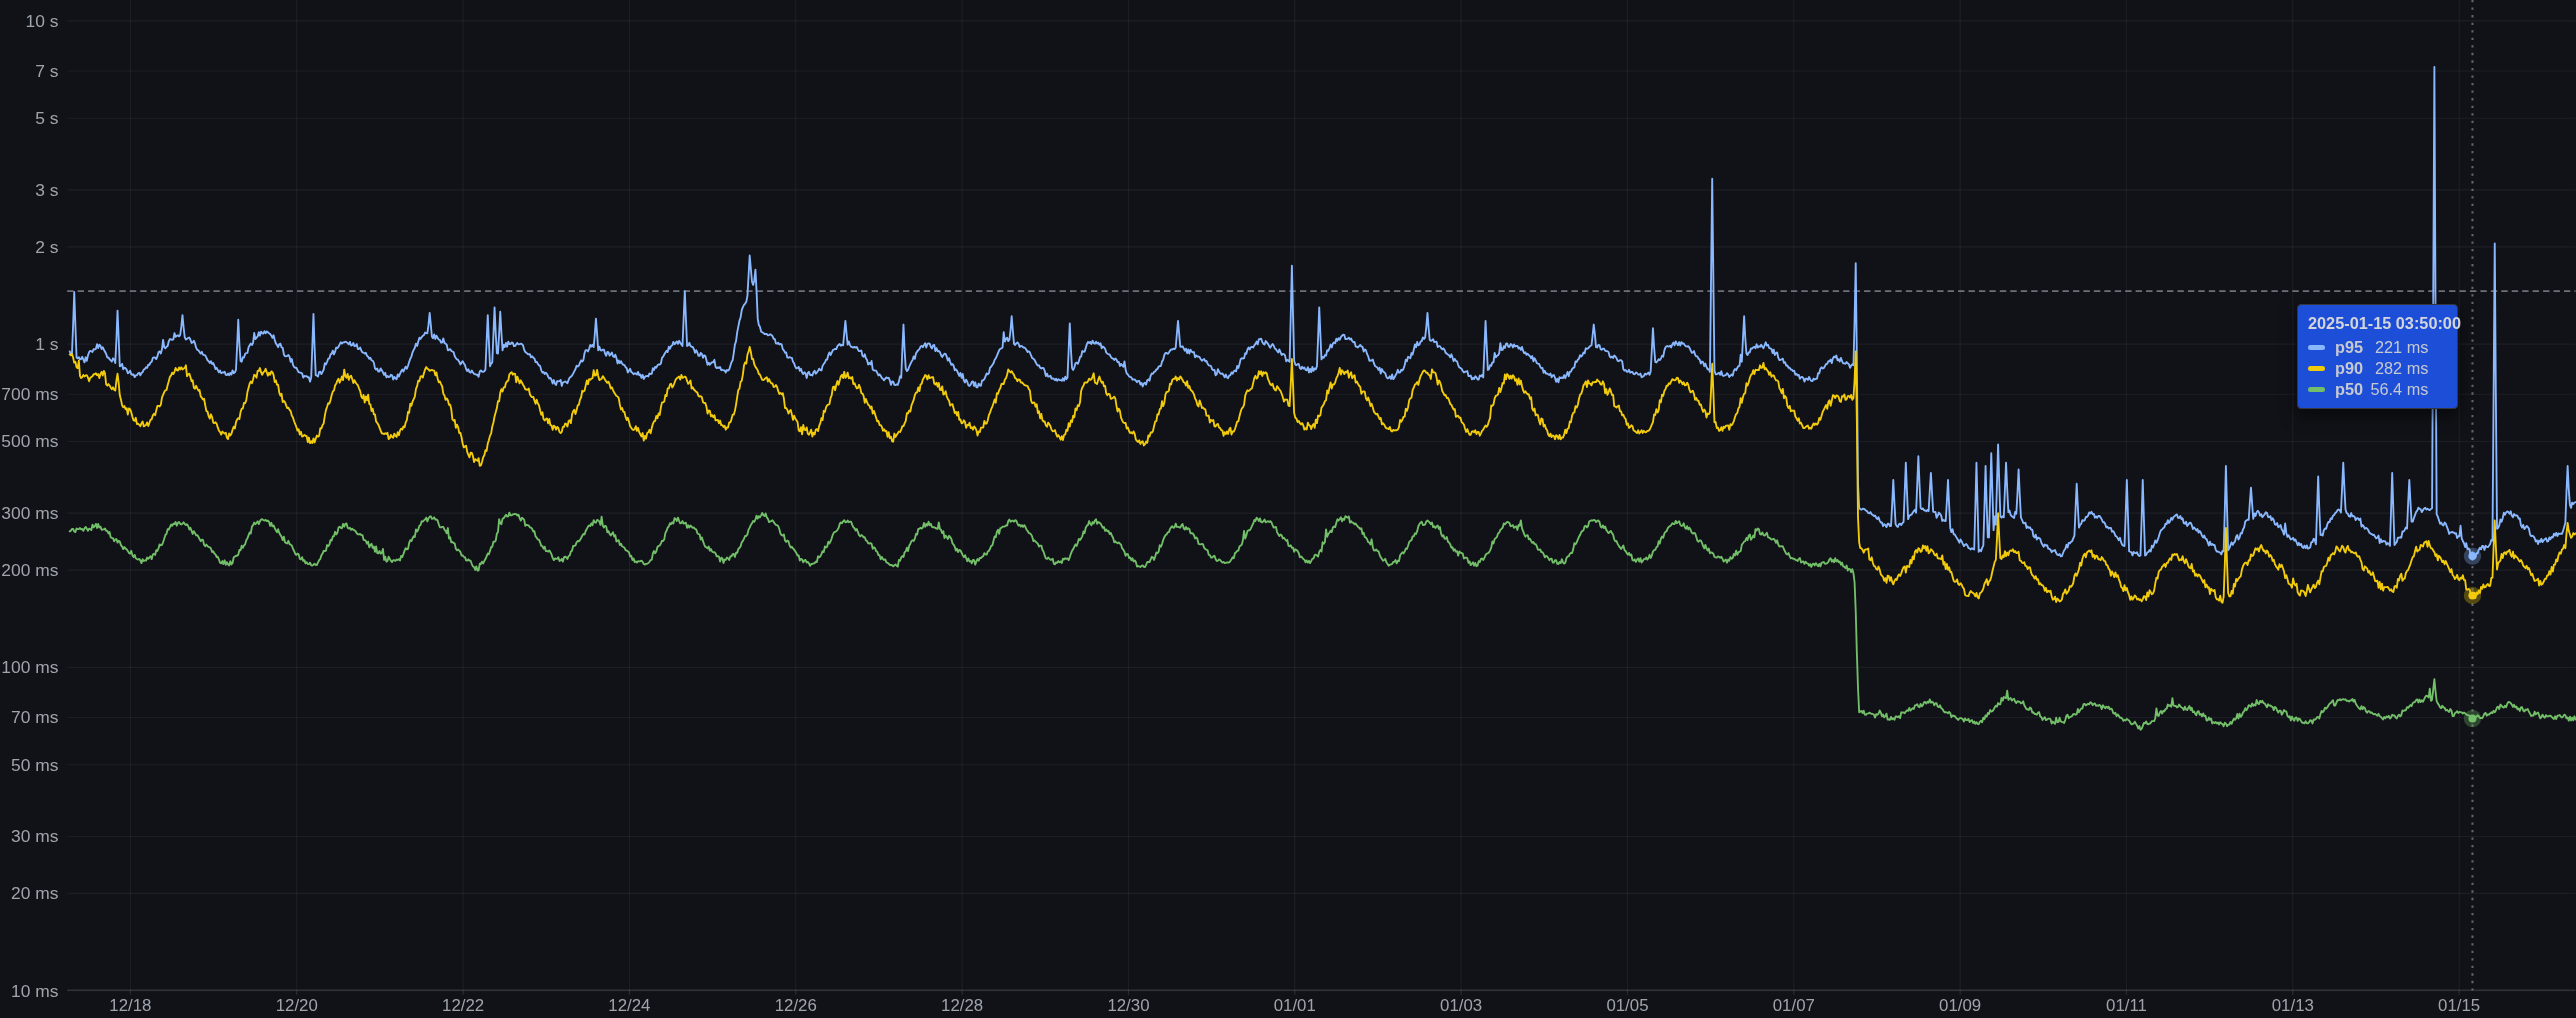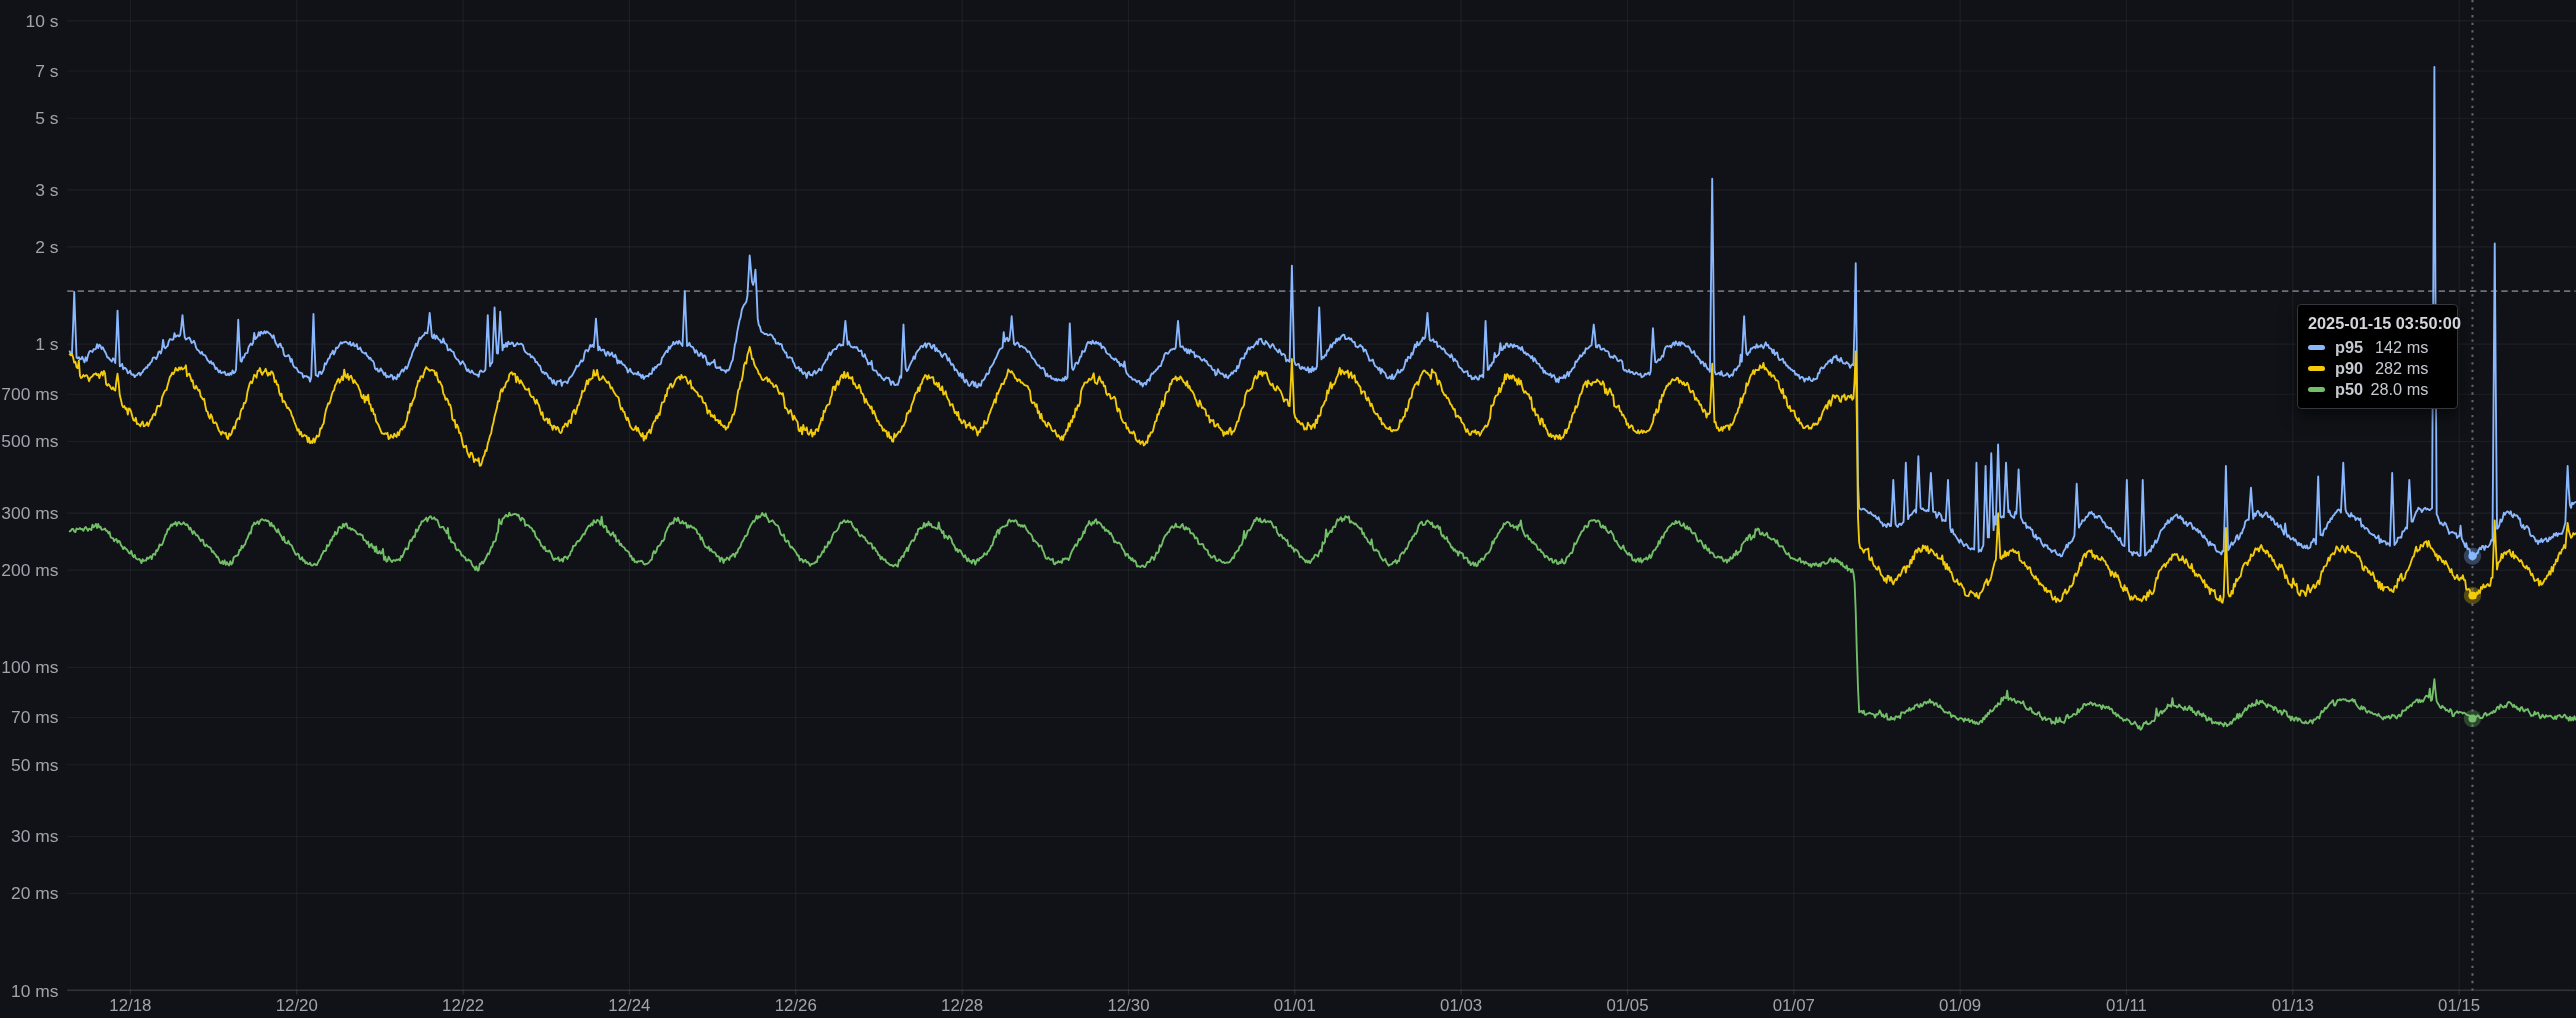--- a/index.html
+++ b/index.html
@@ -1,21 +1,21 @@
 <!DOCTYPE html>
 <html style="font-size:9.3px"><head>
 <meta charset="utf-8">
 <style>
   html,body{margin:0;padding:0;background:#111217;width:2576px;height:1018px;overflow:hidden;
     font-family:"Liberation Sans",sans-serif;}
   .panel{position:relative;width:2576px;height:906px;background:#111217;}
   svg{position:absolute;left:0;top:0;display:block;}
   .axis-text{fill:#9FA4AC;}
   .tooltip{position:absolute;left:2297px;top:304px;width:161px;height:105px;box-sizing:border-box;
-    background:#000000;border:0.6px solid #34373E;border-radius:4.1px;
+    background:#1d4ed8;border:0.6px solid #34373E;border-radius:4.1px;
     box-shadow:0 5.8px 17.4px rgba(0,0,0,.55);padding:7.5px 10px;z-index:5;}
   .tt-title{font-size:16.3px;font-weight:700;color:#D3D5DA;line-height:21px;margin-bottom:3.5px;white-space:nowrap;}
   .tt-row{display:grid;grid-template-columns:27px 1fr auto;align-items:center;height:21px;}
   .swatch{width:17px;height:5.2px;border-radius:2.9px;display:inline-block;}
   .tt-label{font-size:16.3px;color:#C6C9D0;font-weight:bold;}
   .tt-value{font-size:16.3px;color:#C6C9D0;text-align:right;margin-right:18.6px;white-space:nowrap;}
 </style>
 </head>
 <body>
 
@@ -110,27 +110,27 @@
       <circle cx="4259.328" cy="1025.946925570796" r="7" fill="#F2CC0C"></circle>
       <circle cx="4259.328" cy="1238.0144638433067" r="15" fill="#73BF69" fill-opacity="0.3"></circle>
       <circle cx="4259.328" cy="1238.0144638433067" r="7" fill="#73BF69"></circle>
     </svg>
 
   <div class="tooltip">
     <div class="tt-title">2025-01-15 03:50:00</div>
     <div class="tt-row">
       <span class="swatch" style="background: rgb(138, 184, 255);"></span>
       <span class="tt-label">p95</span>
-      <span class="tt-value">142 ms</span>
+      <span class="tt-value">221 ms</span>
     </div>
     <div class="tt-row">
       <span class="swatch" style="background: rgb(242, 204, 12);"></span>
       <span class="tt-label">p90</span>
       <span class="tt-value">282 ms</span>
     </div>
     <div class="tt-row">
       <span class="swatch" style="background: rgb(115, 191, 105);"></span>
       <span class="tt-label">p50</span>
-      <span class="tt-value">28.0 ms</span>
+      <span class="tt-value">56.4 ms</span>
     </div>
   </div>
 </div>
 
 
 </body></html>

